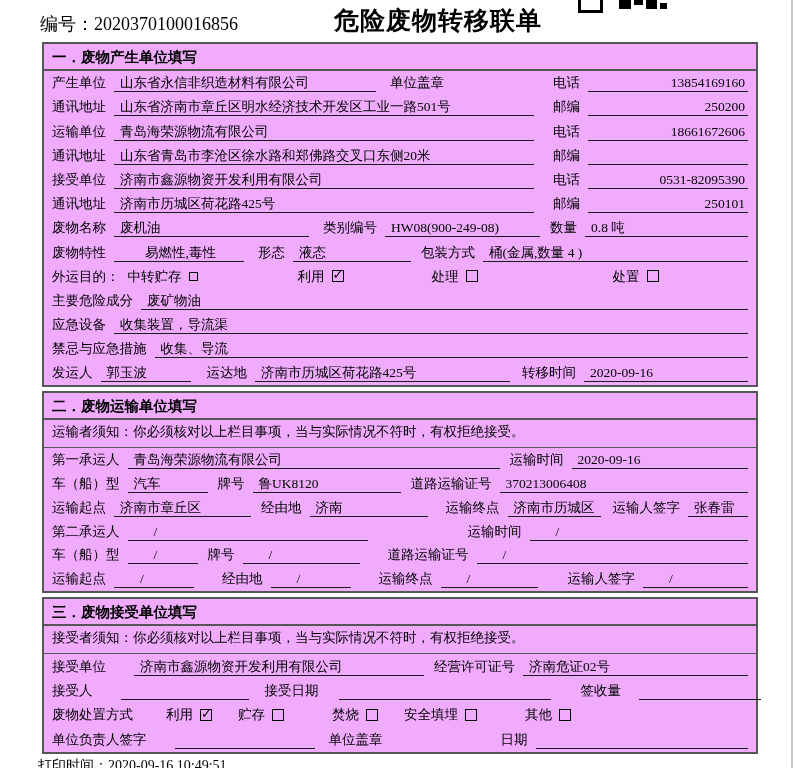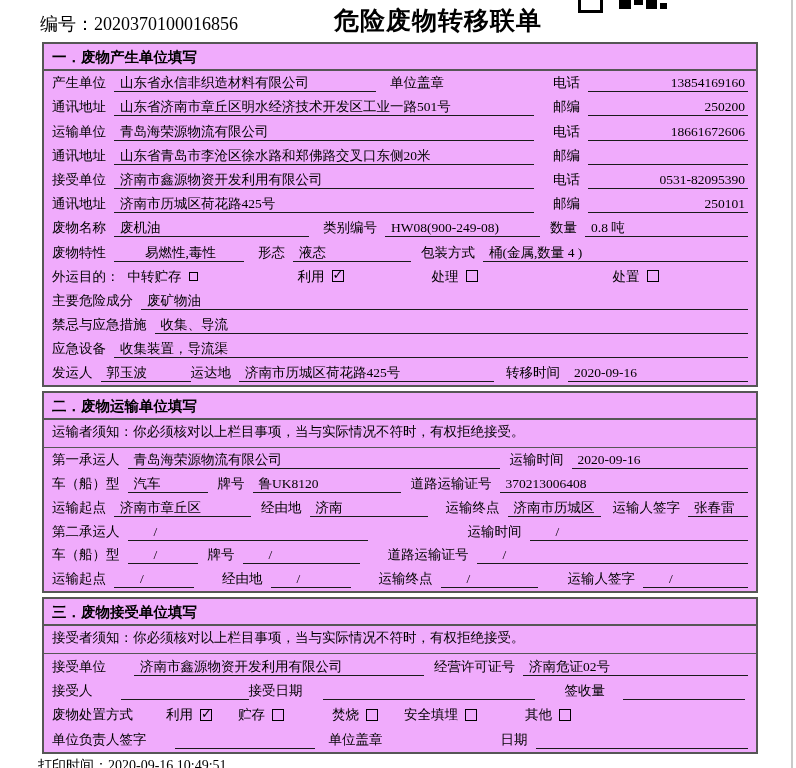--- a/index.html
+++ b/index.html
@@ -40,21 +40,21 @@
   .sp { flex:1 1 auto; }
 
   .w70{width:70px;} .w80{width:80px;} .w90{width:90px;} .w93{width:93px;} .w97{width:97px;}
   .w117{width:117px;} .w118{width:118px;} .w122{width:122px;} .w128{width:128px;}
   .w130{width:130px;text-align:center;} .w137{width:137px;} .w140{width:140px;} .w148{width:148px;}
   .w155{width:155px;} .w160{width:160px;text-align:right;} .w195{width:195px;} .w212{width:212px;}
   .w240{width:240px;} .w255{width:255px;} .w262{width:262px;} .w290{width:290px;}
   .w372{width:372px;} .w420{width:420px;}
 
   .ml10{margin-left:10px;} .ml12{margin-left:12px;} .ml14{margin-left:14px;}
-  .ml16{} .ml18{margin-left:18px;} .ml20{margin-left:20px;}
+  .ml16{margin-left:16px;} .ml18{margin-left:18px;} .ml20{margin-left:20px;}
   .ml25{margin-left:25px;} .ml28{margin-left:28px;} .ml30{margin-left:30px;}
   .ml45{margin-left:26px;} .ml48{margin-left:48px;} .ml88{margin-left:88px;justify-content:flex-end;}
   .ml100{margin-left:100px;} .ml110{margin-left:110px;} .ml135{margin-left:135px;}
 
   
   .cbg { display:flex; align-items:center; align-self:flex-end; flex:none; }
   .cbl { margin-right:7px; }
   .cb { display:inline-block; position:relative; width:12px; height:12px;
         border:1.3px solid #000; box-sizing:border-box; margin-bottom:1px; flex:none; }
   .cb.small { width:9px; height:9px; }
@@ -170,27 +170,27 @@
           <span class="cb"></span>
         </span>
       </div>
 
       <div class="row">
         <span class="lbl">主要危险成分</span>
         <span class="u fx">废矿物油</span>
       </div>
 
       <div class="row">
+        <span class="lbl">应急设备</span>
+        <span class="u fx">收集装置，导流渠</span>
+      </div>
+
+      <div class="row">
         <span class="lbl">禁忌与应急措施</span>
         <span class="u fx">收集、导流</span>
-      </div>
-
-      <div class="row">
-        <span class="lbl">应急设备</span>
-        <span class="u fx">收集装置，导流渠</span>
       </div>
 
       <div class="row">
         <span class="lbl">发运人</span>
         <span class="u w90">郭玉波</span>
         <span class="lbl ml16">运达地</span>
         <span class="u w255">济南市历城区荷花路425号</span>
         <span class="lbl ml12">转移时间</span>
         <span class="u fx">2020-09-16</span>
       </div>

